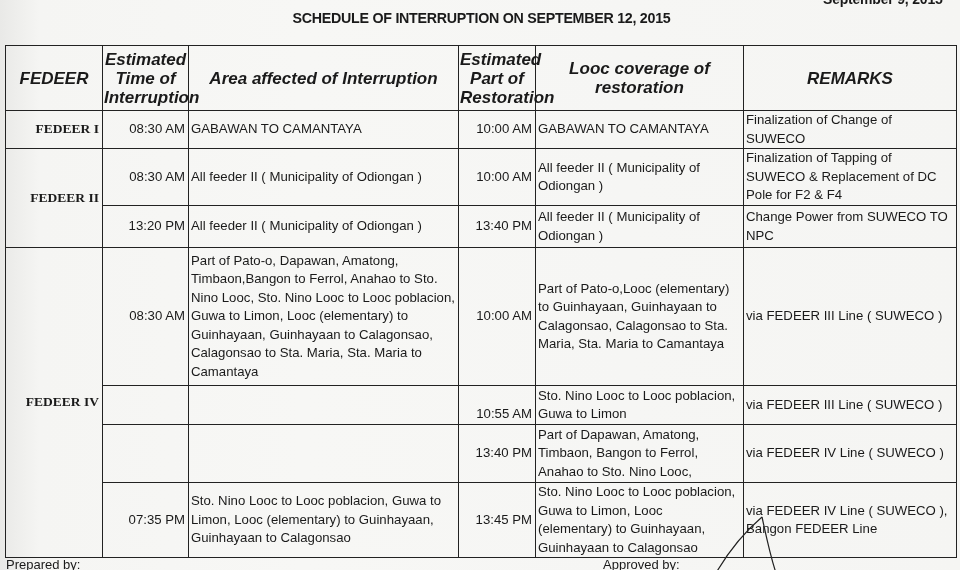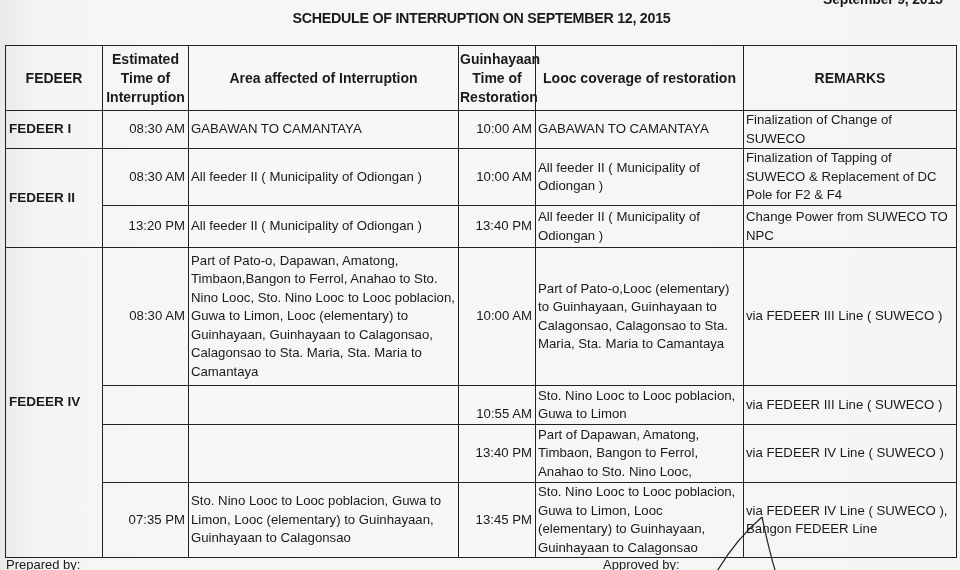--- a/index.html
+++ b/index.html
@@ -47,30 +47,32 @@
       font-size: 13.2px;
       line-height: 18.5px;
     }
     table.schedule th, table.schedule td {
       border: 1.5px solid #222;
       padding: 0 3px;
       vertical-align: middle;
     }
     table.schedule th {
       font-weight: bold;
-      font-size: 14px;
+      font-size: 17px;
       line-height: 19px;
+      font-style: italic;
     }
     table.schedule td.time {
       text-align: right;
     }
     table.schedule td.feeder {
-      text-align: left;
+      text-align: right;
       font-weight: bold;
       font-size: 13.5px;
+      font-family: Liberation Serif, serif;
     }
     table.schedule td.text {
       text-align: left;
       padding-left: 2px;
     }
     .footer-label {
       position: absolute;
       font-size: 13px;
       color: #1a1a1a;
     }
@@ -96,21 +98,21 @@
     <col style="width:270px">
     <col style="width:77px">
     <col style="width:208px">
     <col style="width:213px">
   </colgroup>
   <thead>
     <tr style="height:65px">
       <th>FEDEER</th>
       <th style="padding:0 1px"><span>Estimated Time of Interruption</span></th>
       <th>Area affected of Interruption</th>
-      <th style="padding:0 1px"><span>Guinhayaan Time of Restoration</span></th>
+      <th style="padding:0 1px"><span>Estimated Part of Restoration</span></th>
       <th>Looc coverage of restoration</th>
       <th>REMARKS</th>
     </tr>
   </thead>
   <tbody>
 
     <tr style="height:31px">
       <td class="feeder">FEDEER I</td>
       <td class="time">08:30 AM</td>
       <td class="text">GABAWAN TO CAMANTAYA</td>

